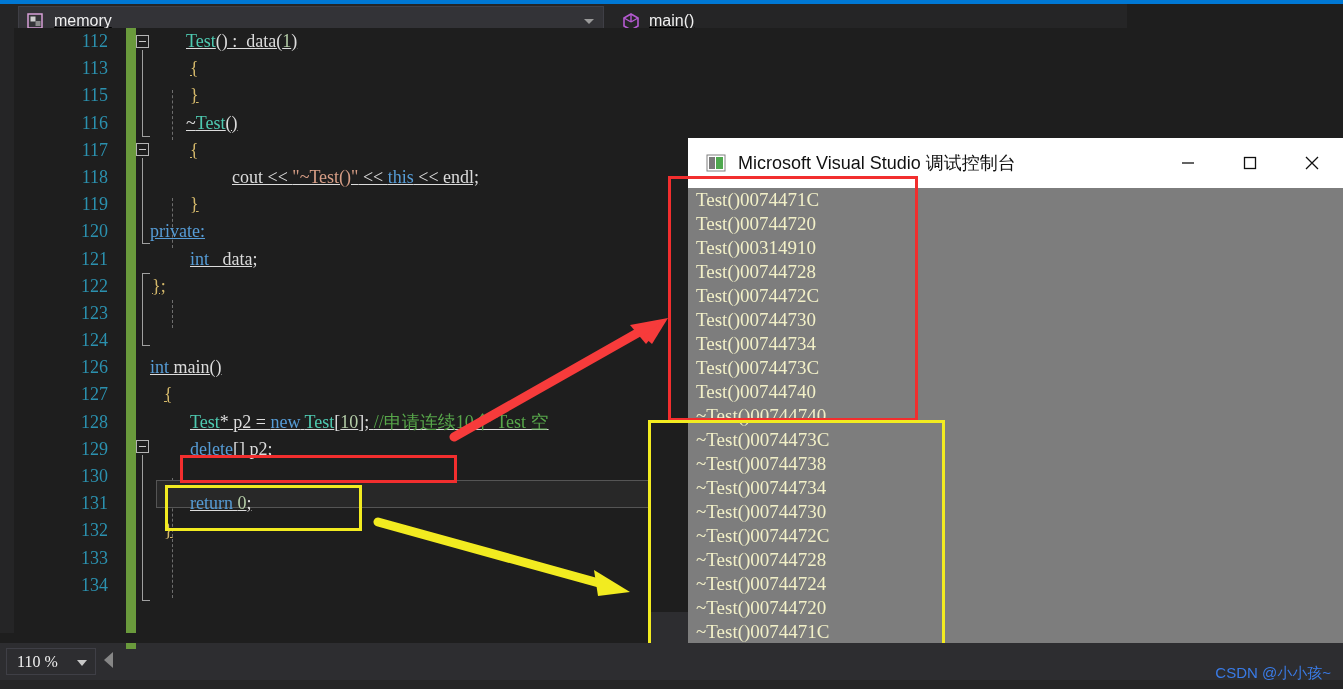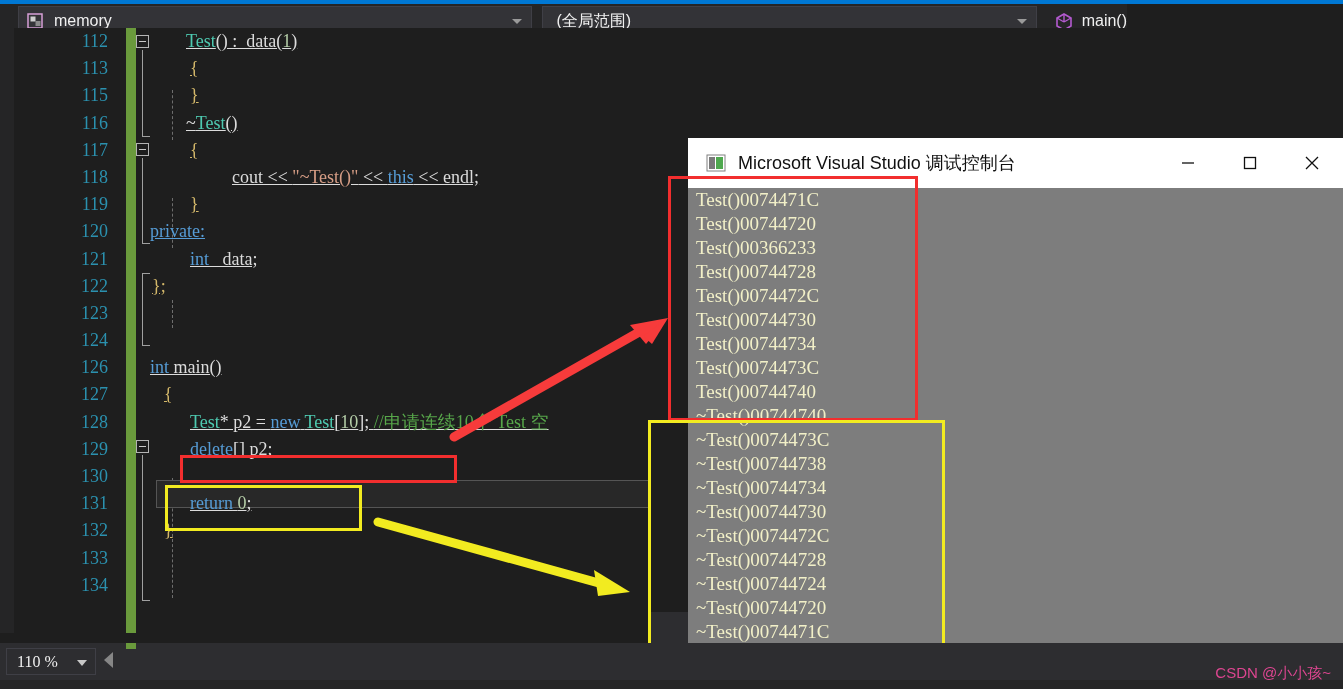--- a/index.html
+++ b/index.html
@@ -13,21 +13,21 @@
 
   
   .accent-strip {
     position: absolute; left: 0; top: 0; width: 1343px; height: 4px;
     background: #0078d4;
   }
 
   
   .navbar {
     position: absolute; left: 0; top: 4px; width: 1127px; height: 34px;
-    background: #252526; display: flex; align-items: stretch;
+    background: #252526; display: flex; align-items: stretch; text-decoration: underline;
   }
   .nav-combo {
     position: relative; display: flex; align-items: center;
     background: #333337; border: 1px solid #3f3f46;
     margin: 2px 0 2px 0;
   }
   .nav-combo.first { width: 586px; margin-left: 18px; }
   .nav-combo.second { width: 565px; margin-left: 10px; }
   .nav-plain { display: flex; align-items: center; margin-left: 10px; }
 
@@ -129,21 +129,21 @@
   }
 
   
   .editor-peek {
     position: absolute; background: #1e1e1e;
   }
 
   
   .watermark {
     position: absolute; right: 12px; bottom: 6px;
-    color: #ec4899; font-size: 15px; font-family: "Liberation Sans", sans-serif;
+    color: #3b82f6; font-size: 15px; font-family: "Liberation Sans", sans-serif;
     opacity: .92;
   }
 
   
   .statusbar {
     position: absolute; left: 0; top: 643px; width: 1343px; height: 46px;
     background: #2d2d30;
   }
   .zoom-combo {
     position: absolute; left: 6px; top: 5px; width: 90px; height: 27px;
@@ -181,24 +181,20 @@
         <svg width="20" height="18" viewBox="0 0 20 18">
           <rect x="2" y="2" width="14" height="14" fill="none" stroke="#d8a0d8" stroke-width="1.5"></rect>
           <rect x="4.5" y="4.5" width="5" height="5" fill="#d0d0d0"></rect>
           <rect x="9.5" y="9" width="5" height="5" fill="#8a8a8a"></rect>
         </svg>
       </span>
       <span class="combo-label">memory</span>
       <span class="combo-arrow"></span>
     </div>
 
-    <div class="nav-combo second">
-      <span class="combo-label" style="margin-left:14px">(全局范围)</span>
-      <span class="combo-arrow"></span>
-    </div>
 
     <div class="nav-plain">
       <span class="combo-icon">
         <svg width="20" height="20" viewBox="0 0 20 20">
           <path d="M10 2 L17 6 L17 14 L10 18 L3 14 L3 6 Z" fill="none" stroke="#b45ad0" stroke-width="1.6"></path>
           <path d="M10 2 L10 10 M10 10 L3 6 M10 10 L17 6" stroke="#b45ad0" stroke-width="1.4" fill="none"></path>
         </svg>
       </span>
       <span class="combo-label">main()</span>
     </div>
@@ -375,21 +371,21 @@
           <svg width="18" height="18" viewBox="0 0 18 18">
             <path d="M3 3 L15 15 M15 3 L3 15" stroke="#101010" stroke-width="1.3"></path>
           </svg>
         </div>
       </div>
     </div>
 
     <div class="con-body">
       <div class="con-line">Test()0074471C</div>
       <div class="con-line">Test()00744720</div>
-      <div class="con-line">Test()00366233</div>
+      <div class="con-line">Test()00314910</div>
       <div class="con-line">Test()00744728</div>
       <div class="con-line">Test()0074472C</div>
       <div class="con-line">Test()00744730</div>
       <div class="con-line">Test()00744734</div>
       <div class="con-line">Test()0074473C</div>
       <div class="con-line">Test()00744740</div>
       <div class="con-line">~Test()00744740</div>
       <div class="con-line">~Test()0074473C</div>
       <div class="con-line">~Test()00744738</div>
       <div class="con-line">~Test()00744734</div>

